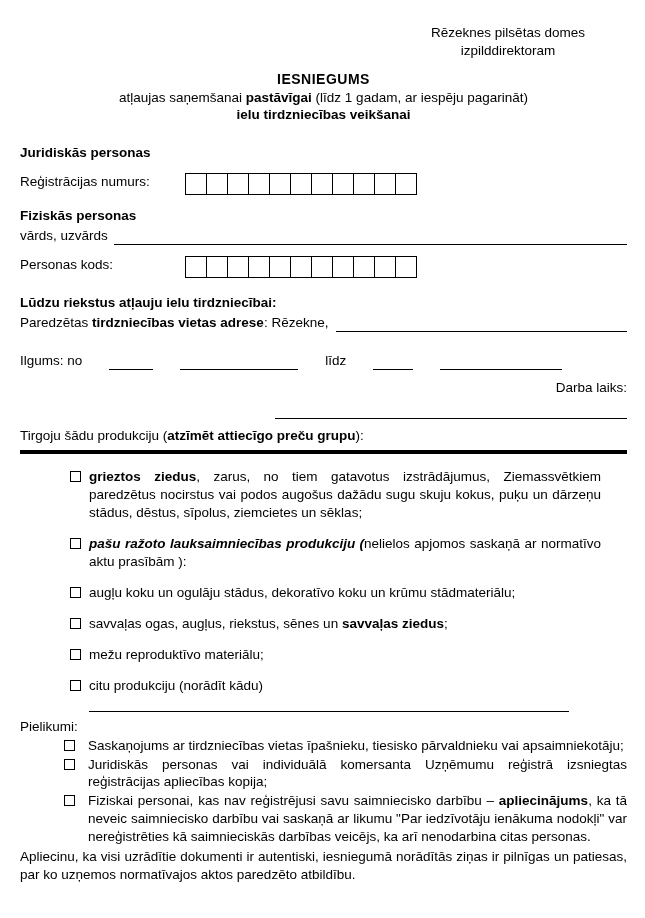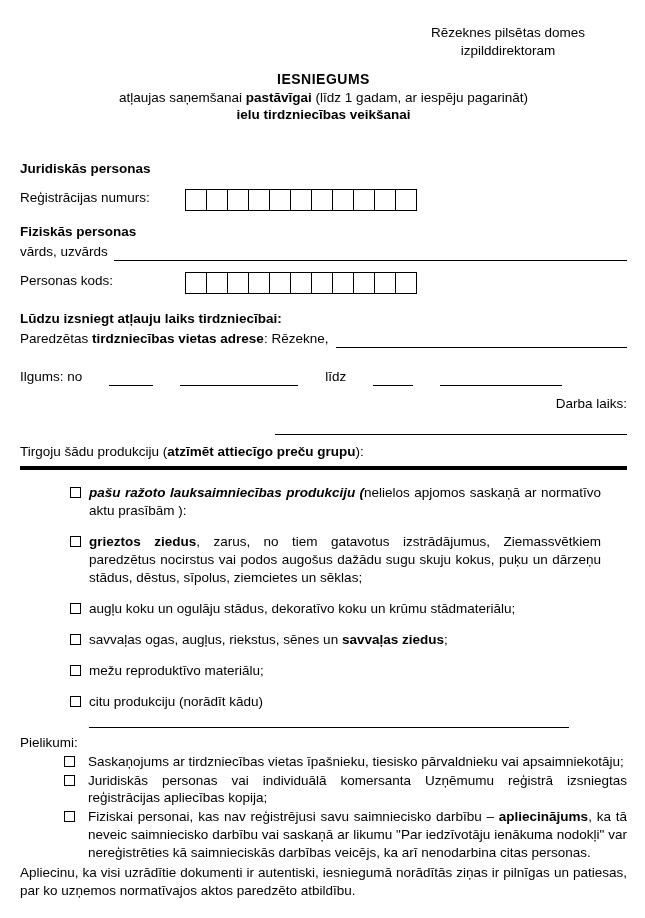--- a/index.html
+++ b/index.html
@@ -13,21 +13,21 @@
   .b { font-weight:bold; }
   .i { font-style:italic; }
 
   .addressee { width:230px; margin-left:auto; margin-right:4px; text-align:center; }
 
   .title-block { text-align:center; }
   .title { margin-top:10px; font-size:14px; font-weight:bold; letter-spacing:0.5px; }
 
   .heading { font-weight:bold; margin-top:0; }
 
-  .sec-legal { margin-top:36px; }
+  .sec-legal { margin-top:20px; }
   .sec-natural { margin-top:12px; }
   .sec-request { margin-top:16px; }
 
   .fill-line { display:flex; align-items:flex-end; margin-top:2px; }
   .blank { display:inline-block; height:16px; border-bottom:1px solid #000; }
   .grow { flex:1; }
 
   .box-row { display:flex; align-items:flex-start; margin-top:11px; }
   .box-label { width:165px; }
   .cells { display:flex; }
@@ -111,21 +111,21 @@
           <span class="cell"></span>
           <span class="cell"></span>
           <span class="cell"></span>
           <span class="cell"></span>
           <span class="cell"></span>
         </span>
     </div>
   </div>
 
   <div class="sec-request">
-    <div class="heading">Lūdzu izsniegt atļauju laiks tirdzniecībai:</div>
+    <div class="heading">Lūdzu riekstus atļauju ielu tirdzniecībai:</div>
     <div class="fill-line">
       <span><span>Paredzētas </span><span class="b">tirdzniecības vietas adrese</span><span>: Rēzekne,</span></span>
       <span class="blank grow" style="margin-left:8px;"></span>
     </div>
     <div class="ilgums">
       <span>Ilgums: no</span>
       <span class="blank" style="width:44px;"></span>
       <span class="blank" style="width:118px;"></span>
       <span>līdz</span>
       <span class="blank" style="width:40px;"></span>
@@ -136,25 +136,25 @@
       <span class="blank" style="width:352px;"></span>
     </div>
     <div class="tirgoju"><span>Tirgoju šādu produkciju (</span><span class="b">atzīmēt attiecīgo preču grupu</span><span>):</span></div>
   </div>
 
   <div class="thick-rule"></div>
 
   <div class="plist">
     <div class="p-item">
       <span class="checkbox"></span>
+      <div class="ptext"><span class="b">grieztos ziedus</span><span>, zarus, no tiem gatavotus izstrādājumus, Ziemassvētkiem paredzētus nocirstus vai podos augošus dažādu sugu skuju kokus, puķu un dārzeņu stādus, dēstus, sīpolus, ziemcietes un sēklas;</span></div>
+    </div>
+    <div class="p-item">
+      <span class="checkbox"></span>
       <div class="ptext"><span class="b i">pašu ražoto lauksaimniecības produkciju (</span><span>nelielos apjomos saskaņā ar normatīvo aktu prasībām ):</span></div>
-    </div>
-    <div class="p-item">
-      <span class="checkbox"></span>
-      <div class="ptext"><span class="b">grieztos ziedus</span><span>, zarus, no tiem gatavotus izstrādājumus, Ziemassvētkiem paredzētus nocirstus vai podos augošus dažādu sugu skuju kokus, puķu un dārzeņu stādus, dēstus, sīpolus, ziemcietes un sēklas;</span></div>
     </div>
     <div class="p-item">
       <span class="checkbox"></span>
       <div class="ptext">augļu koku un ogulāju stādus, dekoratīvo koku un krūmu stādmateriālu;</div>
     </div>
     <div class="p-item">
       <span class="checkbox"></span>
       <div class="ptext"><span>savvaļas ogas, augļus, riekstus, sēnes un </span><span class="b">savvaļas ziedus</span><span>;</span></div>
     </div>
     <div class="p-item">

